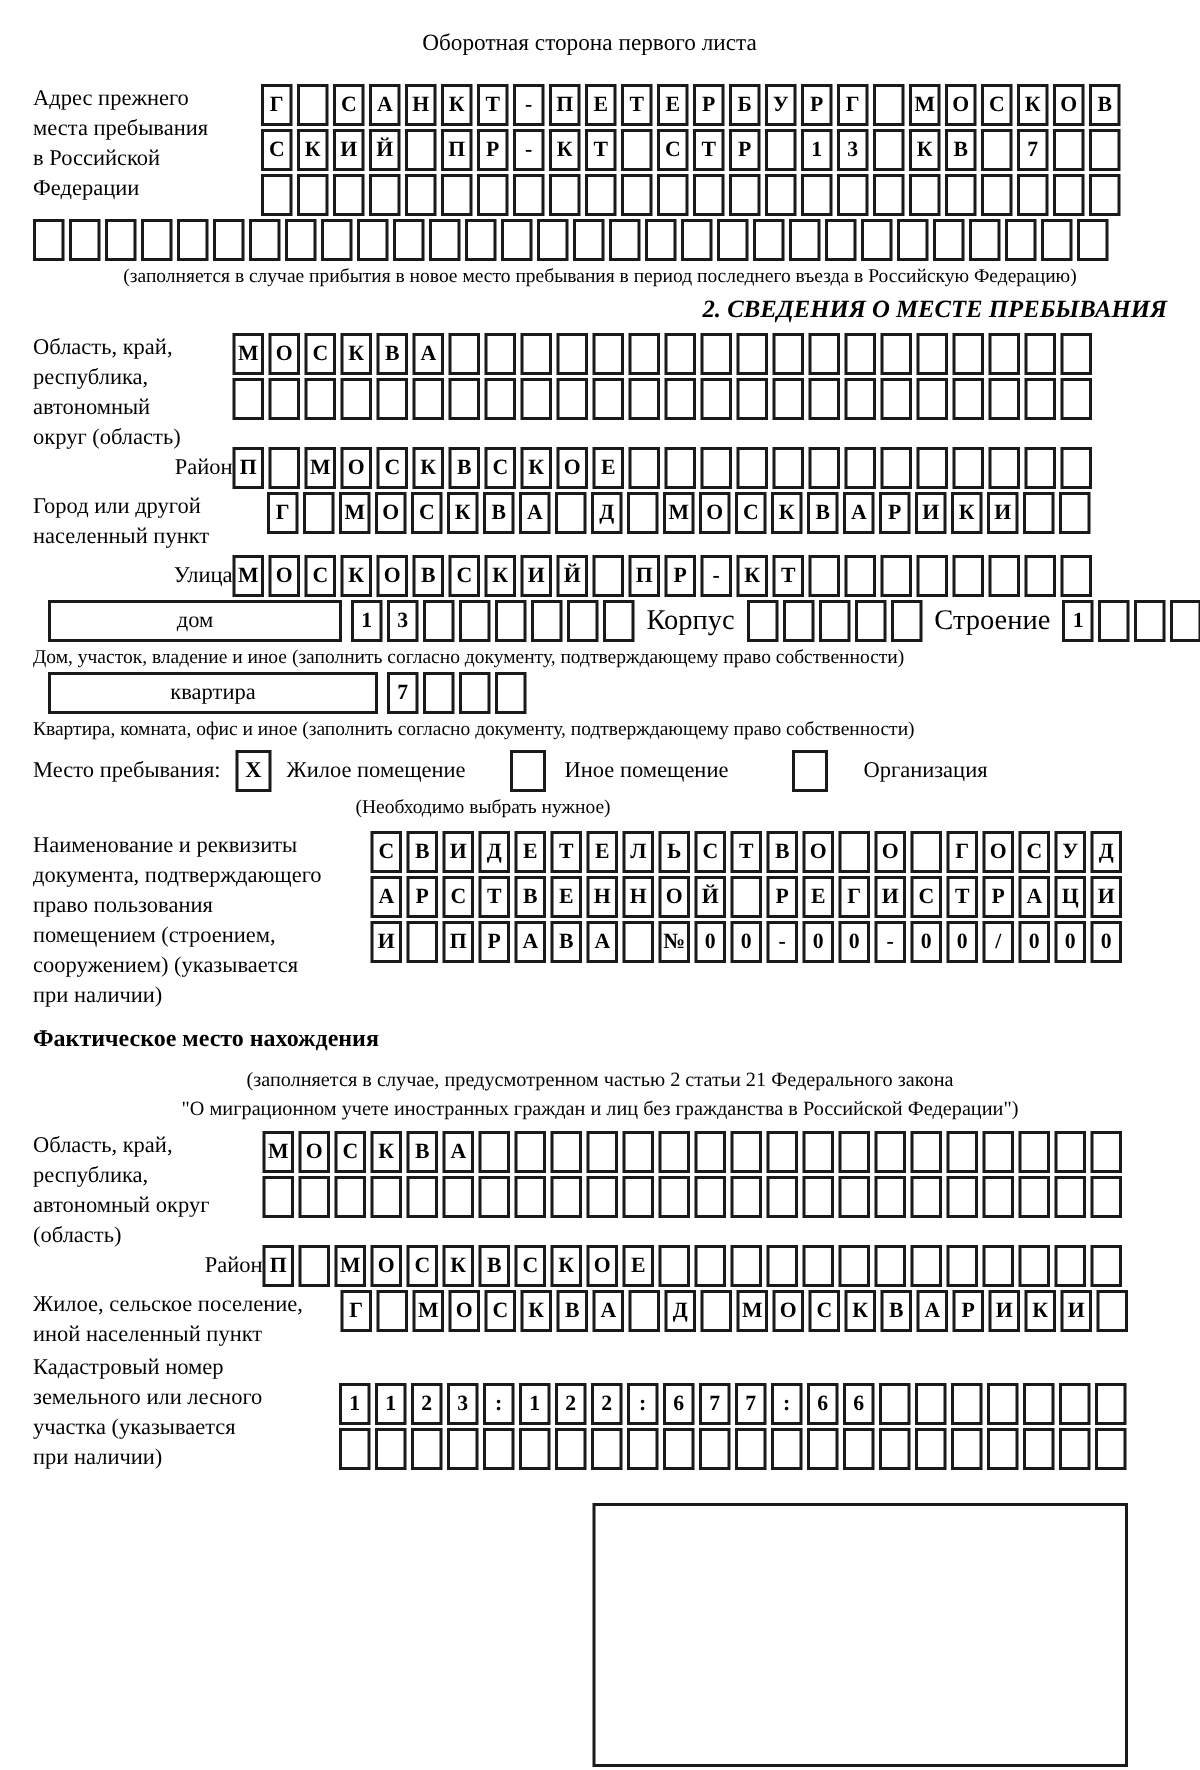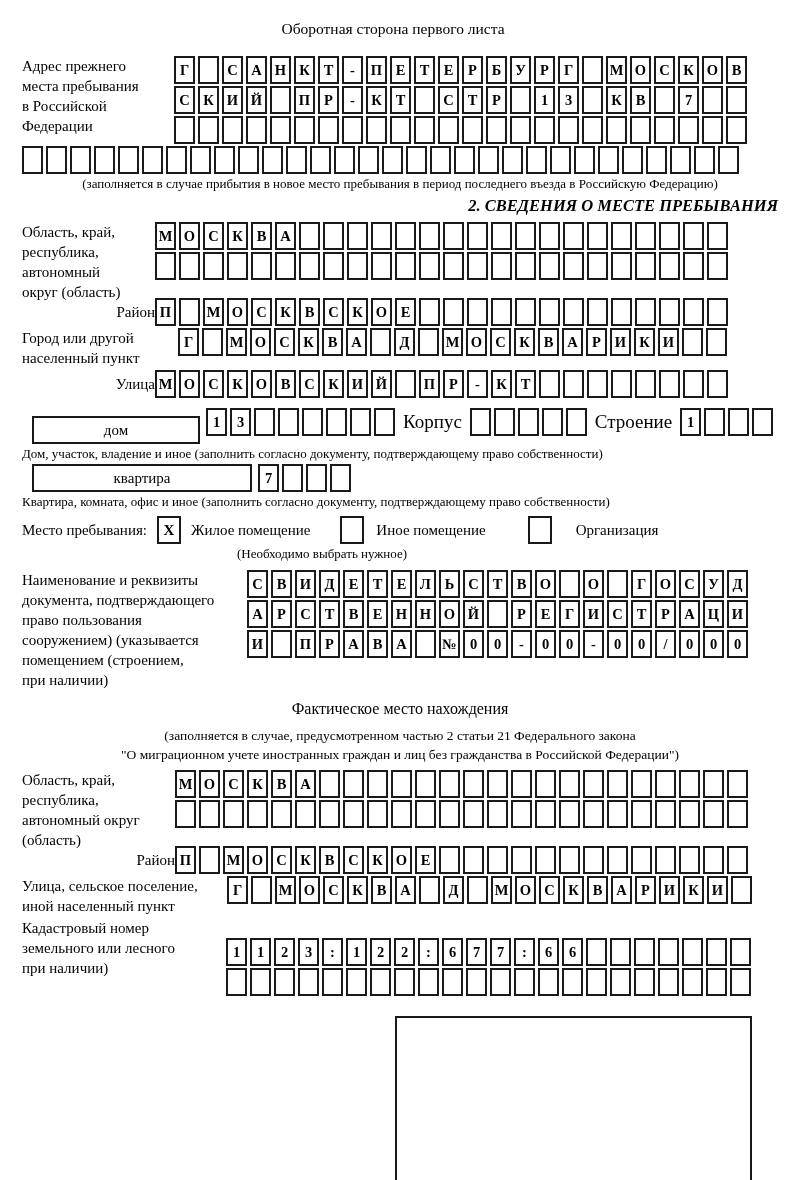--- a/index.html
+++ b/index.html
@@ -24,21 +24,21 @@
   .field-box{box-sizing:border-box;border:2px solid #1a1a1a;height:28px;line-height:24px;
              text-align:center;font-size:15px;flex:0 0 auto;}
   .inline-row{display:flex;align-items:center;margin:0 0 2px 10px;}
   .gap6{width:6px;flex:0 0 auto;}
   .small-lbl{font-size:19px;padding:0 8px;white-space:nowrap;}
   .checkbox{flex:0 0 auto;width:20px;height:24px;border:2px solid #1a1a1a;text-align:center;
             line-height:24px;font-size:15px;font-weight:bold;}
   .stay-row{display:flex;align-items:center;font-size:15px;margin:6px 0 2px 0;}
   .stay-note{font-size:13px;margin:0 0 8px 215px;}
   .doc-block{margin-top:4px;}
-  .fact-title{text-align:center;font-weight:normal;font-size:16px;margin:12px 0 8px 0;}
+  .fact-title{text-align:left;font-weight:bold;font-size:16px;margin:12px 0 8px 0;}
   .fact-note{text-align:center;font-size:13.5px;line-height:19px;margin-bottom:6px;}
   .cad-cells{margin-top:20px;}
   .stamp-box{margin:20px 0 0 373px;width:353px;height:172px;border:2px solid #1a1a1a;}
 </style>
 </head>
 <body>
 
 <div class="page">
 
   <div class="header-note">Оборотная сторона первого листа</div>
@@ -316,21 +316,21 @@
         <span class="cell"></span>
         <span class="cell"></span>
         <span class="cell"></span>
         <span class="cell"></span>
         <span class="cell"></span>
         <span class="cell"></span>
       </div>
   </div>
 
   <div class="inline-row">
-    <div class="field-box" style="width:168px;margin-top:16px;">дом</div>
+    <div class="field-box" style="width:196px;">дом</div>
     <div class="gap6"></div>
     <div class="cells">
         <span class="cell">1</span>
         <span class="cell">3</span>
         <span class="cell"></span>
         <span class="cell"></span>
         <span class="cell"></span>
         <span class="cell"></span>
         <span class="cell"></span>
         <span class="cell"></span>
@@ -380,22 +380,22 @@
     <span style="width:24px"></span>
     <span>Организация</span>
   </div>
   <div class="stay-note">(Необходимо выбрать нужное)</div>
 
   <div class="row-flex doc-block" style="height:118px;">
     <div class="lbl w225">
       <div>Наименование и реквизиты</div>
       <div>документа, подтверждающего</div>
       <div>право пользования</div>
+      <div>помещением (строением,</div>
       <div>сооружением) (указывается</div>
-      <div>помещением (строением,</div>
       <div>при наличии)</div>
     </div>
     <div class="cellcol">
       <div class="cells">
           <span class="cell">С</span>
           <span class="cell">В</span>
           <span class="cell">И</span>
           <span class="cell">Д</span>
           <span class="cell">Е</span>
           <span class="cell">Т</span>
@@ -558,21 +558,21 @@
         <span class="cell"></span>
         <span class="cell"></span>
         <span class="cell"></span>
         <span class="cell"></span>
         <span class="cell"></span>
       </div>
   </div>
 
   <div class="row-flex">
     <div class="lbl w205">
-      <div>Улица, сельское поселение,</div>
+      <div>Жилое, сельское поселение,</div>
       <div>иной населенный пункт</div>
     </div>
     <div class="cells">
         <span class="cell">Г</span>
         <span class="cell"></span>
         <span class="cell">М</span>
         <span class="cell">О</span>
         <span class="cell">С</span>
         <span class="cell">К</span>
         <span class="cell">В</span>
@@ -591,20 +591,21 @@
         <span class="cell">К</span>
         <span class="cell">И</span>
         <span class="cell"></span>
       </div>
   </div>
 
   <div class="row-flex">
     <div class="lbl w204">
       <div>Кадастровый номер</div>
       <div>земельного или лесного</div>
+      <div>участка (указывается</div>
       <div>при наличии)</div>
     </div>
     <div class="cellcol cad-cells">
       <div class="cells">
           <span class="cell">1</span>
           <span class="cell">1</span>
           <span class="cell">2</span>
           <span class="cell">3</span>
           <span class="cell">:</span>
           <span class="cell">1</span>

